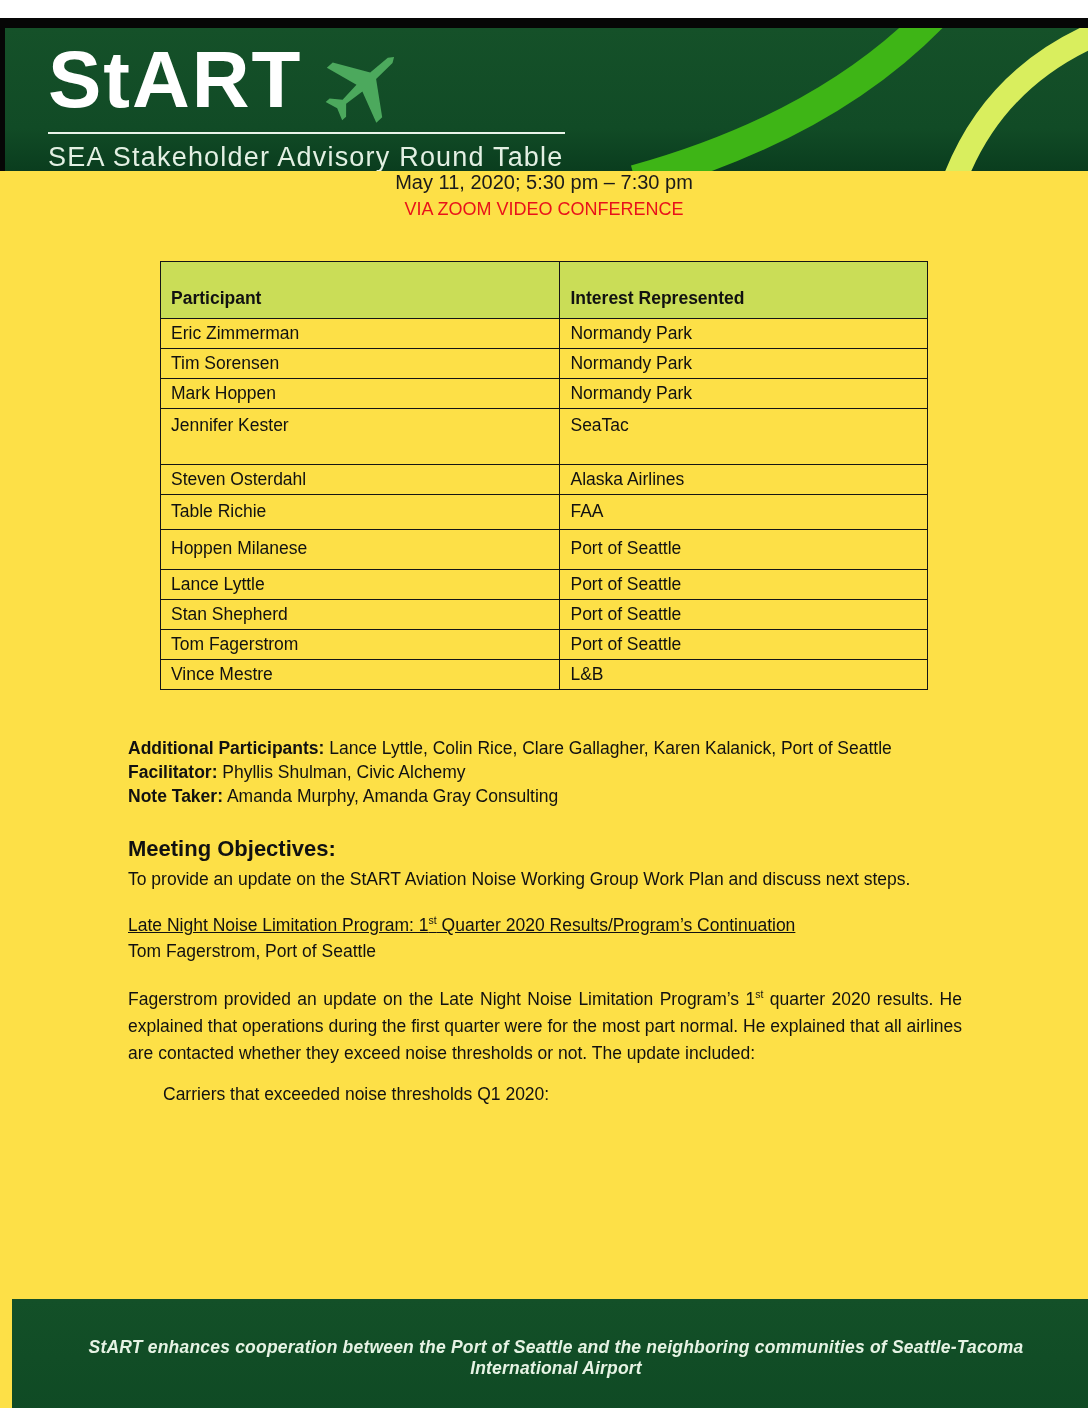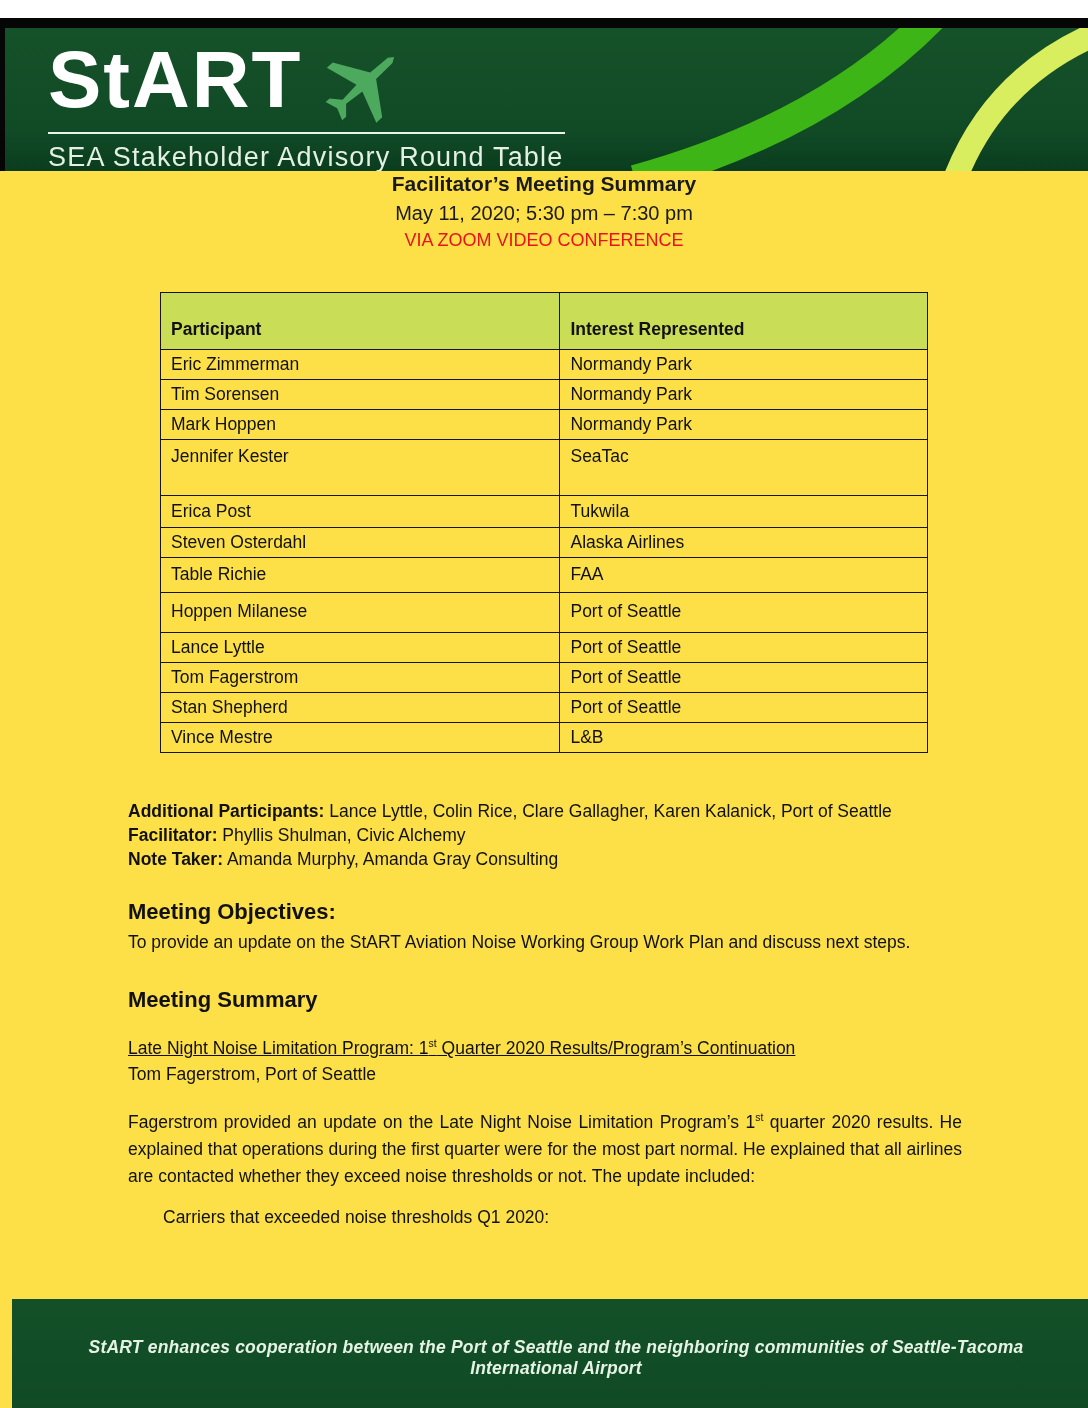--- a/index.html
+++ b/index.html
@@ -195,21 +195,20 @@
           </svg>
         </div>
       </div>
       <div class="logo-underline"></div>
       <div class="logo-subtitle">SEA Stakeholder Advisory Round Table</div>
     </div>
   </div>
 
   <div class="title-block">
     <div class="title-line1">Aviation Noise Working Group</div>
-    <div class="title-line2">Facilitator’s Meeting Summary</div>
     <div class="title-line3">May 11, 2020; 5:30 pm – 7:30 pm</div>
     <div class="title-line4">VIA ZOOM VIDEO CONFERENCE</div>
   </div>
 
   <table class="participants">
     <colgroup>
         <col class="col-participant">
         <col class="col-interest">
       </colgroup>
     <thead>
@@ -228,67 +227,62 @@
         <td>Normandy Park</td>
       </tr>
       <tr>
         <td>Mark Hoppen</td>
         <td>Normandy Park</td>
       </tr>
       <tr class="row-kester">
         <td>Jennifer Kester</td>
         <td>SeaTac</td>
       </tr>
-      <tr class="row-post">
-        <td>Erica Post</td>
-        <td>Tukwila</td>
-      </tr>
       <tr>
         <td>Steven Osterdahl</td>
         <td>Alaska Airlines</td>
       </tr>
       <tr class="row-richie">
         <td>Table Richie</td>
         <td>FAA</td>
       </tr>
       <tr class="row-milanese">
         <td>Hoppen Milanese</td>
         <td>Port of Seattle</td>
       </tr>
       <tr>
         <td>Lance Lyttle</td>
         <td>Port of Seattle</td>
       </tr>
       <tr>
+        <td>Stan Shepherd</td>
+        <td>Port of Seattle</td>
+      </tr>
+      <tr>
         <td>Tom Fagerstrom</td>
-        <td>Port of Seattle</td>
-      </tr>
-      <tr>
-        <td>Stan Shepherd</td>
         <td>Port of Seattle</td>
       </tr>
       <tr>
         <td>Vince Mestre</td>
         <td>L&amp;B</td>
       </tr>
     </tbody>
   </table>
 
   <div class="content">
 
     <div class="meta-block">
       <div><span class="meta-label">Additional Participants:</span><span> Lance Lyttle, Colin Rice, Clare Gallagher, Karen Kalanick, Port of Seattle</span></div>
       <div><span class="meta-label">Facilitator:</span><span> Phyllis Shulman, Civic Alchemy</span></div>
       <div><span class="meta-label">Note Taker:</span><span> Amanda Murphy, Amanda Gray Consulting</span></div>
     </div>
 
     <div class="section-heading">Meeting Objectives:</div>
     <div class="objective-text">To provide an update on the StART Aviation Noise Working Group Work Plan and discuss next steps.</div>
 
-    <div class="section-heading summary-heading">Meeting Summary</div>
 
     <div class="topic-heading"><span class="underlined"><span>Late Night Noise Limitation Program: 1</span><sup>st</sup><span> Quarter 2020 Results/Program’s Continuation</span></span></div>
     <div class="topic-byline">Tom Fagerstrom, Port of Seattle</div>
 
     <div class="body-paragraph"><span>Fagerstrom provided an update on the Late Night Noise Limitation Program’s 1</span><sup>st</sup><span> quarter 2020 results.  He explained that operations during the first quarter were for the most part normal. He explained that all airlines are contacted whether they exceed noise thresholds or not. The update included:</span></div>
 
     <div class="bullet-line">Carriers that exceeded noise thresholds Q1 2020:</div>
 
   </div>
 

